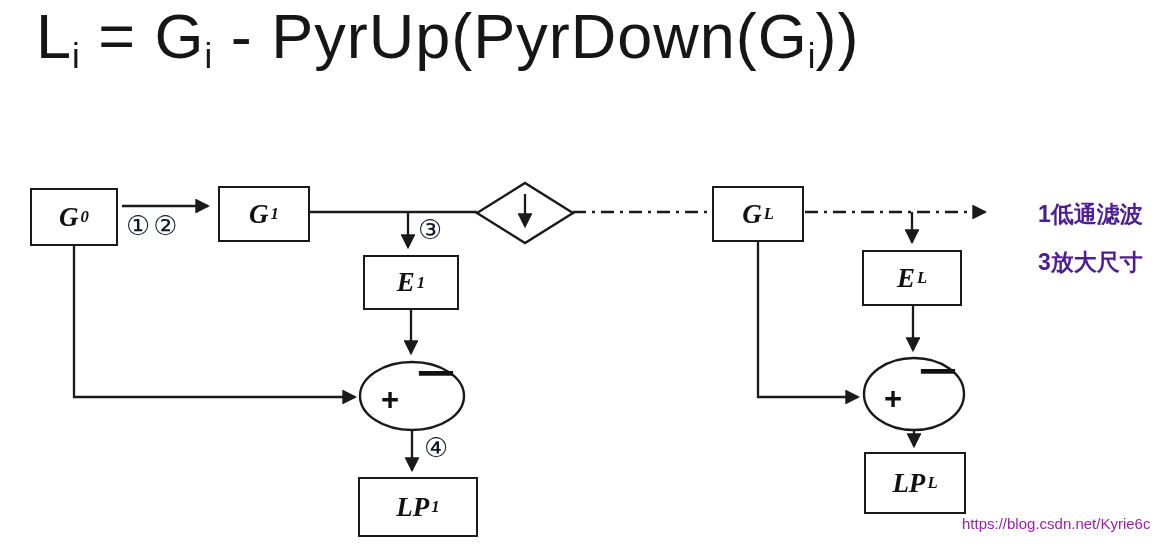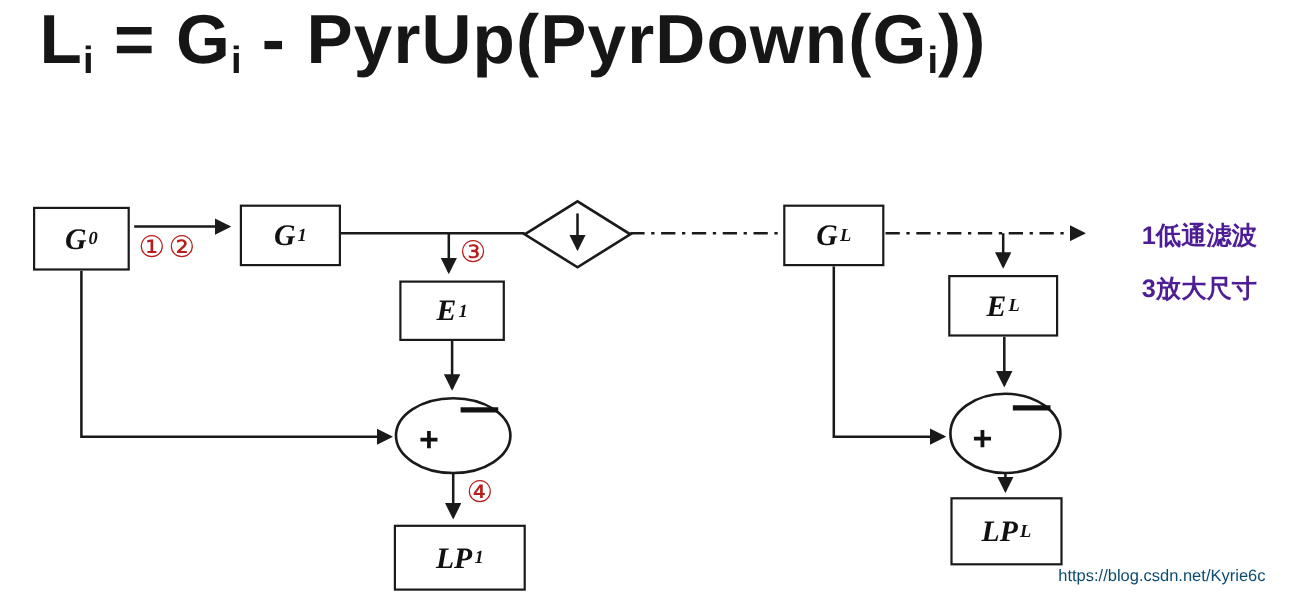--- a/index.html
+++ b/index.html
@@ -1,42 +1,42 @@
 <!DOCTYPE html>
 <html><head>
 <meta charset="utf-8">
 <style>
   * { margin:0; padding:0; box-sizing:border-box; }
   html,body { width:1176px; height:550px; background:#fff;
     font-family:"Liberation Sans", sans-serif; }
   .stage { position:relative; width:1176px; height:550px; background:#fff; overflow:hidden; }
 
   .formula { position:absolute; left:36px; top:0px; font-size:63px; color:#161616;
-    white-space:pre; letter-spacing:1px; font-weight:700; }
+    white-space:pre; letter-spacing:1px; font-weight:400; }
   .formula .fsub { font-size:0.55em; vertical-align:-0.28em; letter-spacing:0; }
 
   .svg-layer { position:absolute; left:0; top:0; width:1176px; height:550px; }
 
   .node { position:absolute; border:2.4px solid #1a1a1a; background:#fff;
     display:flex; align-items:center; justify-content:center;
     font-family:"Liberation Serif", serif; font-style:italic; font-weight:600;
     font-size:27px; color:#111; }
   .node .nsub { font-size:0.62em; vertical-align:-0.32em; margin-left:2px; }
 
-  .badge { position:absolute; font-size:27px; color:#b91c1c; letter-spacing:3px;
+  .badge { position:absolute; font-size:27px; color:#0f172a; letter-spacing:3px;
     font-family:"DejaVu Sans", sans-serif; }
 
   .sign-plus { position:absolute; font-size:31px; font-weight:600; color:#111; }
   .sign-minus { position:absolute; font-size:44px; font-weight:700; color:#111;
     transform:scaleX(1.55); transform-origin:left center; line-height:30px; }
 
   .legend { position:absolute; left:1038px; top:190px; font-size:23px; color:#4c1d95;
     font-weight:600; line-height:48px; }
 
-  .watermark { position:absolute; left:962px; top:515px; font-size:15px; color:#0c4a6e; }
+  .watermark { position:absolute; left:962px; top:515px; font-size:15px; color:#a21caf; }
 </style>
 </head>
 <body>
 
 <div class="stage">
 
   <div class="formula"><span>L</span><span class="fsub">i</span><span> = </span><span>G</span><span class="fsub">i</span><span> - </span><span>PyrUp(PyrDown(G</span><span class="fsub">i</span><span>))</span></div>
 
   <svg class="svg-layer" width="1176" height="550" viewBox="0 0 1176 550">
     <defs>

